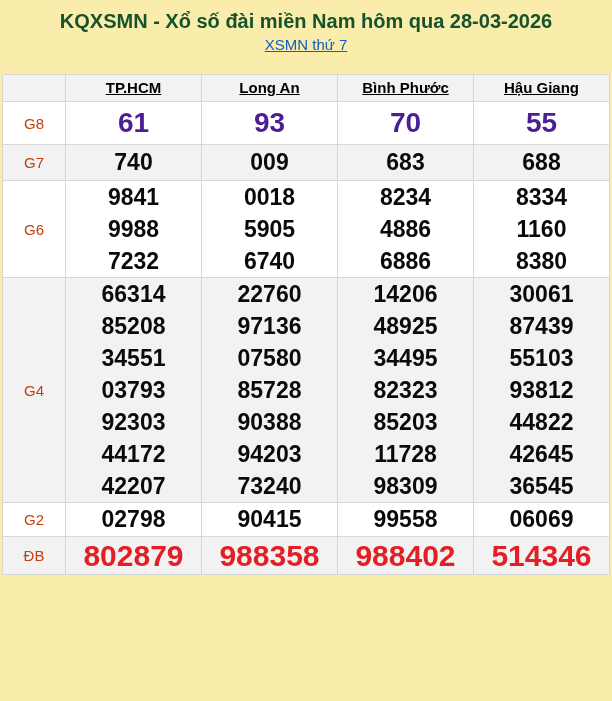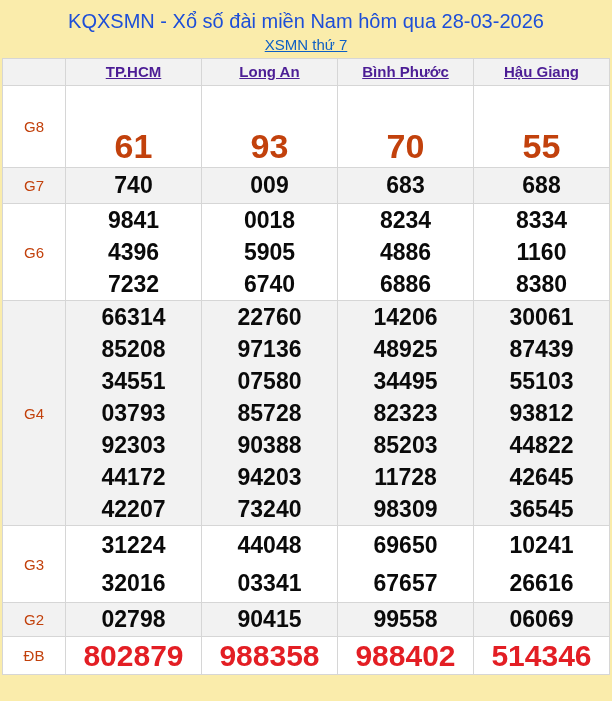--- a/index.html
+++ b/index.html
@@ -13,51 +13,51 @@
     font-family: "Liberation Sans", sans-serif;
     overflow: hidden;
   }
   .page-header {
     padding-top: 9px;
     text-align: center;
   }
   .page-title {
     margin: 0 0 3px 0;
     font-size: 20px;
-    font-weight: normal;
-    color: #1d4ed8;
+    font-weight: bold;
+    color: #14532d;
     line-height: 24px;
   }
   .subtitle-link {
     display: inline-block;
     font-size: 15px;
     color: #0D5FC5;
     text-decoration: underline;
     cursor: pointer;
     line-height: 18px;
-    margin-bottom: 4px;
+    margin-bottom: 20px;
   }
   table.results {
     width: 608px;
     margin: 0 2px;
     border-collapse: collapse;
     background: #FFFFFF;
     table-layout: fixed;
   }
   table.results col.label-col { width: 63px; }
   table.results th, table.results td {
     border: 1px solid #D6D6D6;
     text-align: center;
     vertical-align: middle;
     padding: 0;
   }
   thead tr { background: #F2F2F2; }
   thead th { height: 26px; }
   thead a.province-link {
-    color: #4c1d95;
+    color: #000000;
     font-size: 15px;
     font-weight: bold;
     text-decoration: underline;
     cursor: pointer;
   }
   tbody tr:nth-child(even) { background: #F2F2F2; }
   tbody th.prize-label {
     font-weight: normal;
     font-size: 15px;
     color: #c2410c;
@@ -65,24 +65,23 @@
   .num {
     font-weight: bold;
     font-size: 23px;
     color: #0A0A0A;
     line-height: 32px;
   }
   tr.row-g7 .num, tr.row-g5 .num { line-height: 35px; }
   tr.row-g3 .num { line-height: 38px; }
   tr.row-g2 .num, tr.row-g1 .num { line-height: 33px; text-align: center; }
   tr.row-g8 .num {
-    color: #c2410c;
-    font-size: 34px;
+    color: #4c1d95;
+    font-size: 28px;
     line-height: 42px;
-    margin-top: 39px;
   }
   tr.row-db .num {
     color: #E31E24;
     font-size: 30px;
     line-height: 37px;
   }
 </style>
 </head>
 <body>
 
@@ -144,21 +143,21 @@
           <div class="num">683</div>
         </td>
         <td>
           <div class="num">688</div>
         </td>
       </tr>
       <tr class="row-g6">
         <th class="prize-label">G6</th>
         <td>
           <div class="num">9841</div>
-          <div class="num">4396</div>
+          <div class="num">9988</div>
           <div class="num">7232</div>
         </td>
         <td>
           <div class="num">0018</div>
           <div class="num">5905</div>
           <div class="num">6740</div>
         </td>
         <td>
           <div class="num">8234</div>
           <div class="num">4886</div>
@@ -202,39 +201,20 @@
         <td>
           <div class="num">30061</div>
           <div class="num">87439</div>
           <div class="num">55103</div>
           <div class="num">93812</div>
           <div class="num">44822</div>
           <div class="num">42645</div>
           <div class="num">36545</div>
         </td>
       </tr>
-      <tr class="row-g3">
-        <th class="prize-label">G3</th>
-        <td>
-          <div class="num">31224</div>
-          <div class="num">32016</div>
-        </td>
-        <td>
-          <div class="num">44048</div>
-          <div class="num">03341</div>
-        </td>
-        <td>
-          <div class="num">69650</div>
-          <div class="num">67657</div>
-        </td>
-        <td>
-          <div class="num">10241</div>
-          <div class="num">26616</div>
-        </td>
-      </tr>
       <tr class="row-g2">
         <th class="prize-label">G2</th>
         <td>
           <div class="num">02798</div>
         </td>
         <td>
           <div class="num">90415</div>
         </td>
         <td>
           <div class="num">99558</div>

